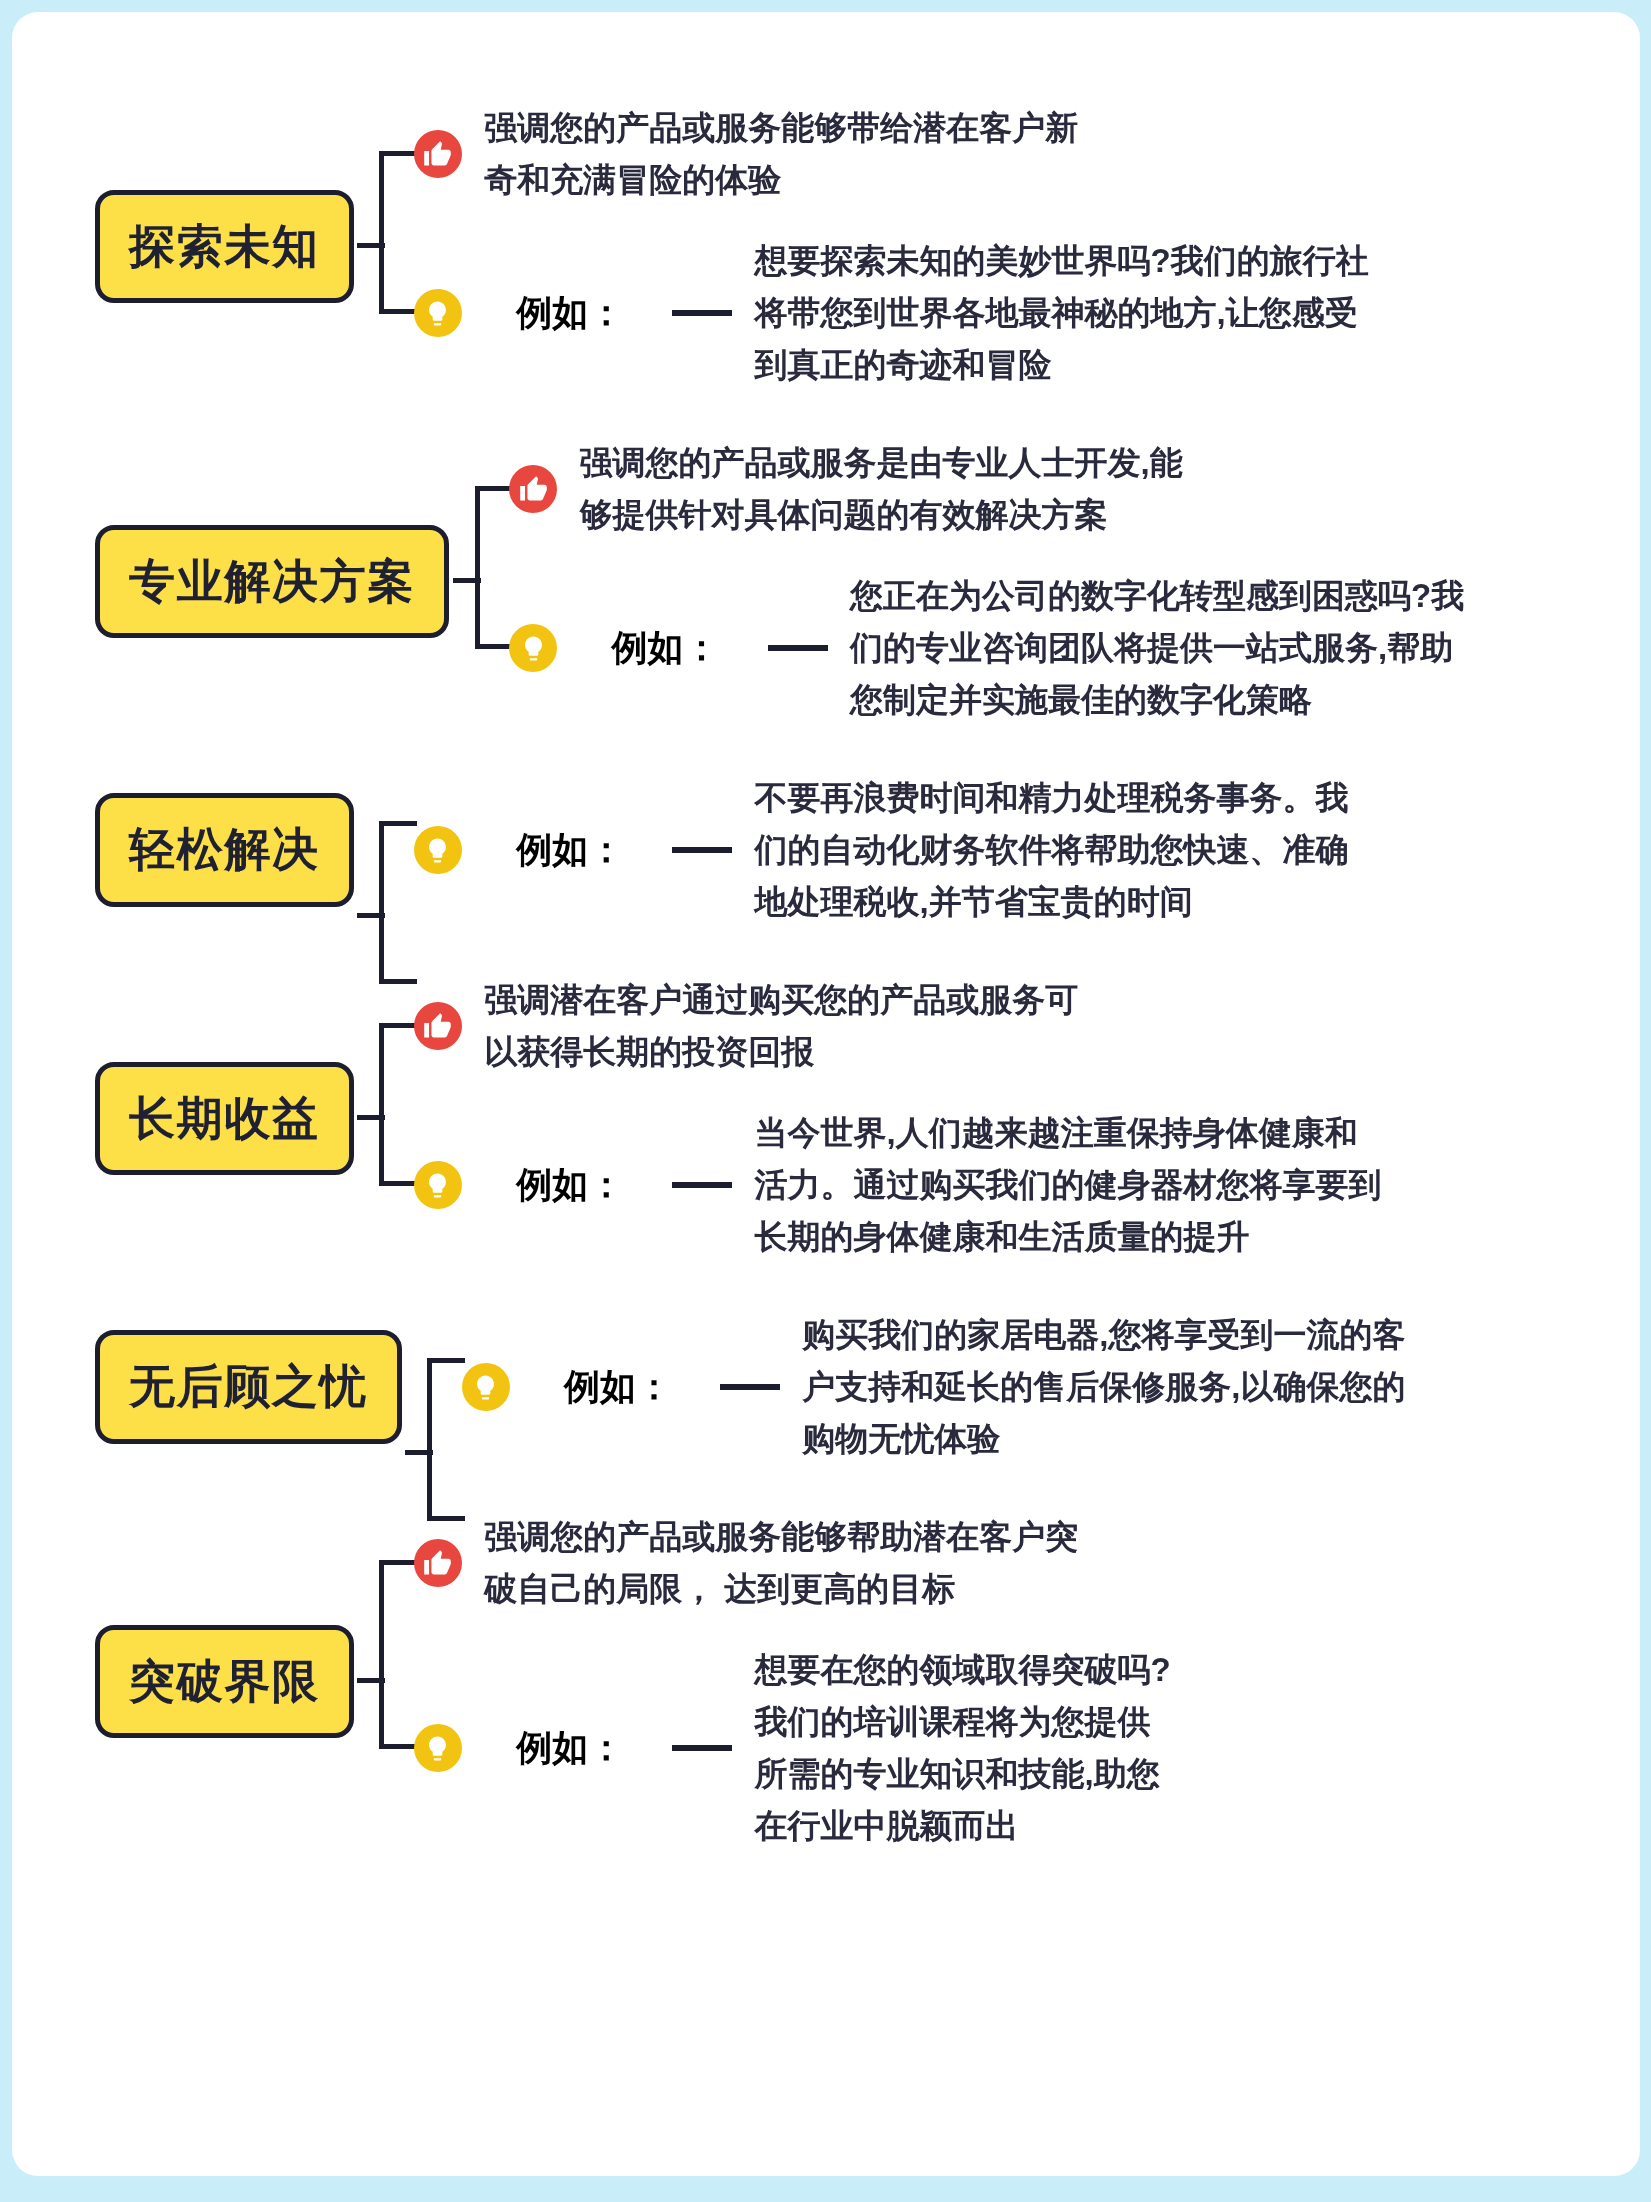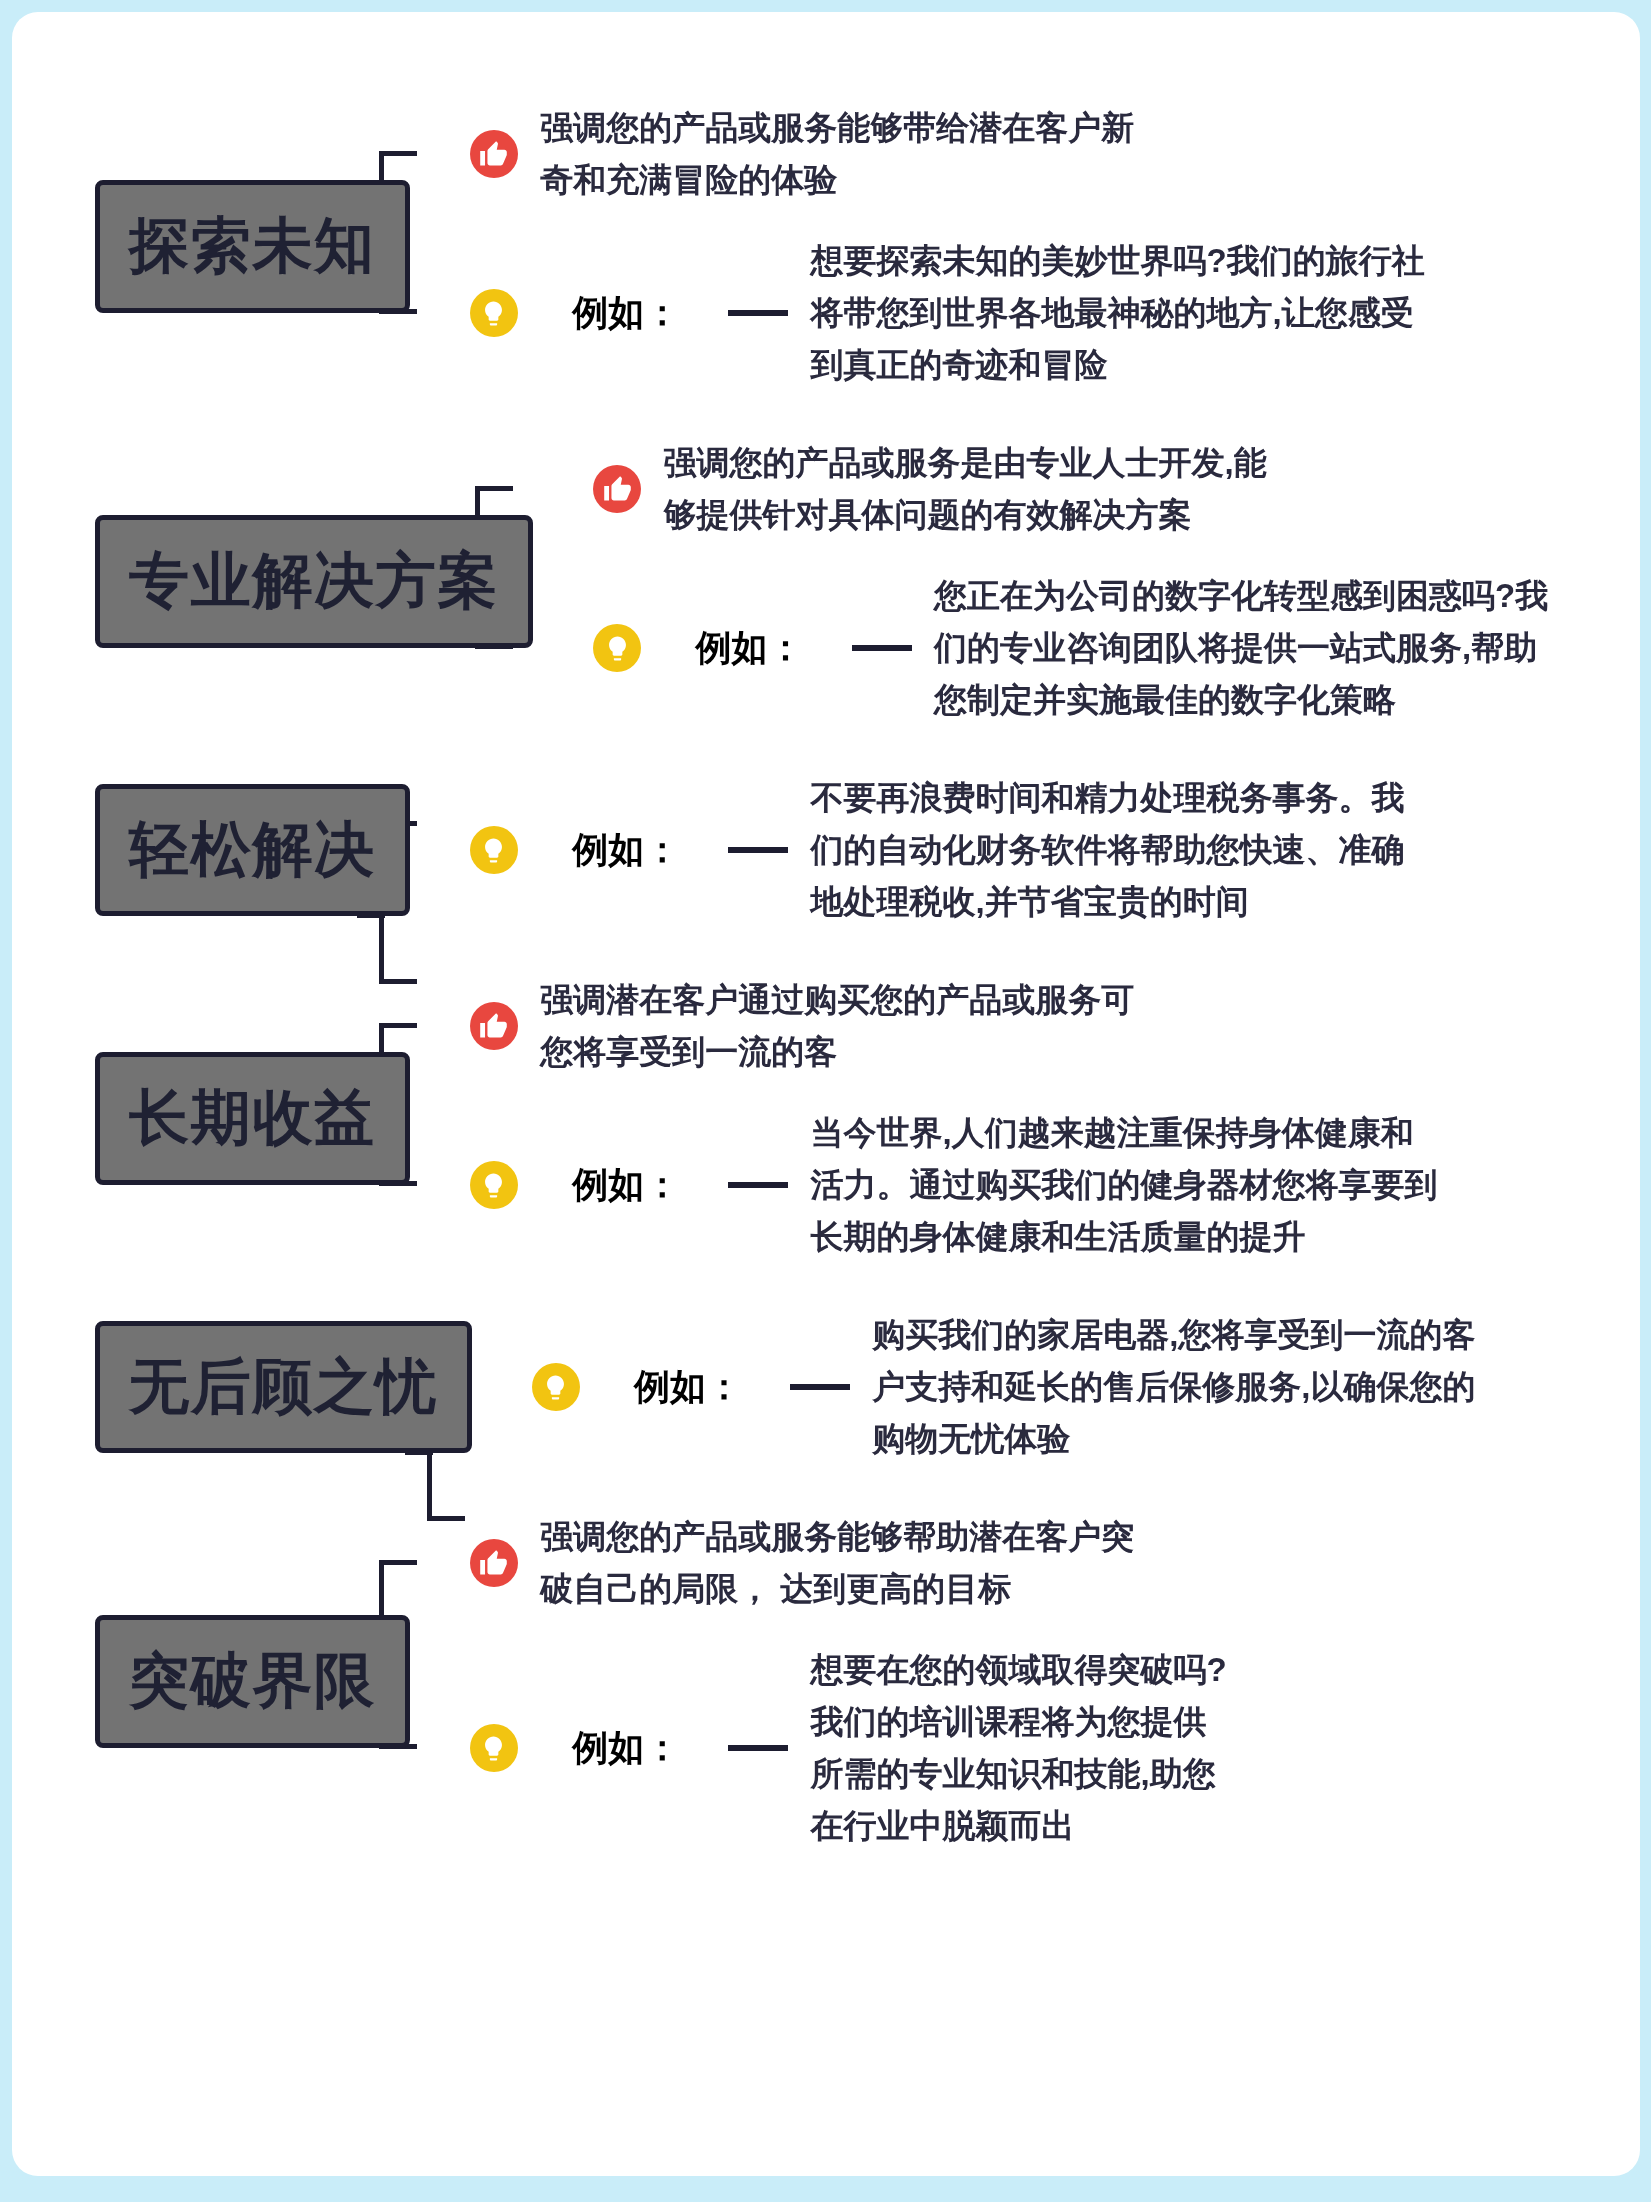--- a/index.html
+++ b/index.html
@@ -21,25 +21,25 @@
   }
   .section{
     position:relative;
     display:flex;
     align-items:center;
     margin-bottom:46px;
   }
   .topic-box{
     position:relative;z-index:2;
     flex-shrink:0;
-    background:#737373;
+    background:#fde047;
     border:5.2px solid #1d1d30;
-    border-radius:8px;
+    border-radius:19px;
     padding:20.6px 29px;
-    font-size:60px;
+    font-size:46px;
     font-weight:700;
     color:#1f2133;
     letter-spacing:1.7px;
     white-space:nowrap;
   }
   .branches{
     position:relative;z-index:1;
     display:flex;
     flex-direction:column;
     gap:29px;
@@ -185,21 +185,21 @@
       <span>长期收益</span>
     </div>
     <div class="branches">
       <div class="child-row">
         <span class="branch-icon red">
           <svg viewBox="0 0 24 24">
               <path d="M1 21h4V9H1v12zm22-11c0-1.1-.9-2-2-2h-6.31l.95-4.57.03-.32c0-.41-.17-.79-.44-1.06L14.17 1 7.59 7.59C7.22 7.95 7 8.45 7 9v10c0 1.1.9 2 2 2h9c.83 0 1.54-.5 1.84-1.22l3.02-7.05c.09-.23.14-.47.14-.73v-2z"></path>
             </svg>
         </span>
         <div class="node-text">强调潜在客户通过购买您的产品或服务可
-您将享受到一流的客</div>
+以获得长期的投资回报</div>
       </div>
       <div class="child-row">
         <span class="branch-icon yellow">
           <svg viewBox="0 0 24 24">
               <path d="M9 21c0 .55.45 1 1 1h4c.55 0 1-.45 1-1v-1H9v1zm3-19C8.14 2 5 5.14 5 9c0 2.38 1.19 4.47 3 5.74V17c0 .55.45 1 1 1h6c.55 0 1-.45 1-1v-2.26c1.81-1.27 3-3.36 3-5.74 0-3.86-3.14-7-7-7z"></path>
             </svg>
         </span>
         <span class="example-label">例如：</span>
         <span class="dash"></span>
         <div class="node-text">当今世界,人们越来越注重保持身体健康和

